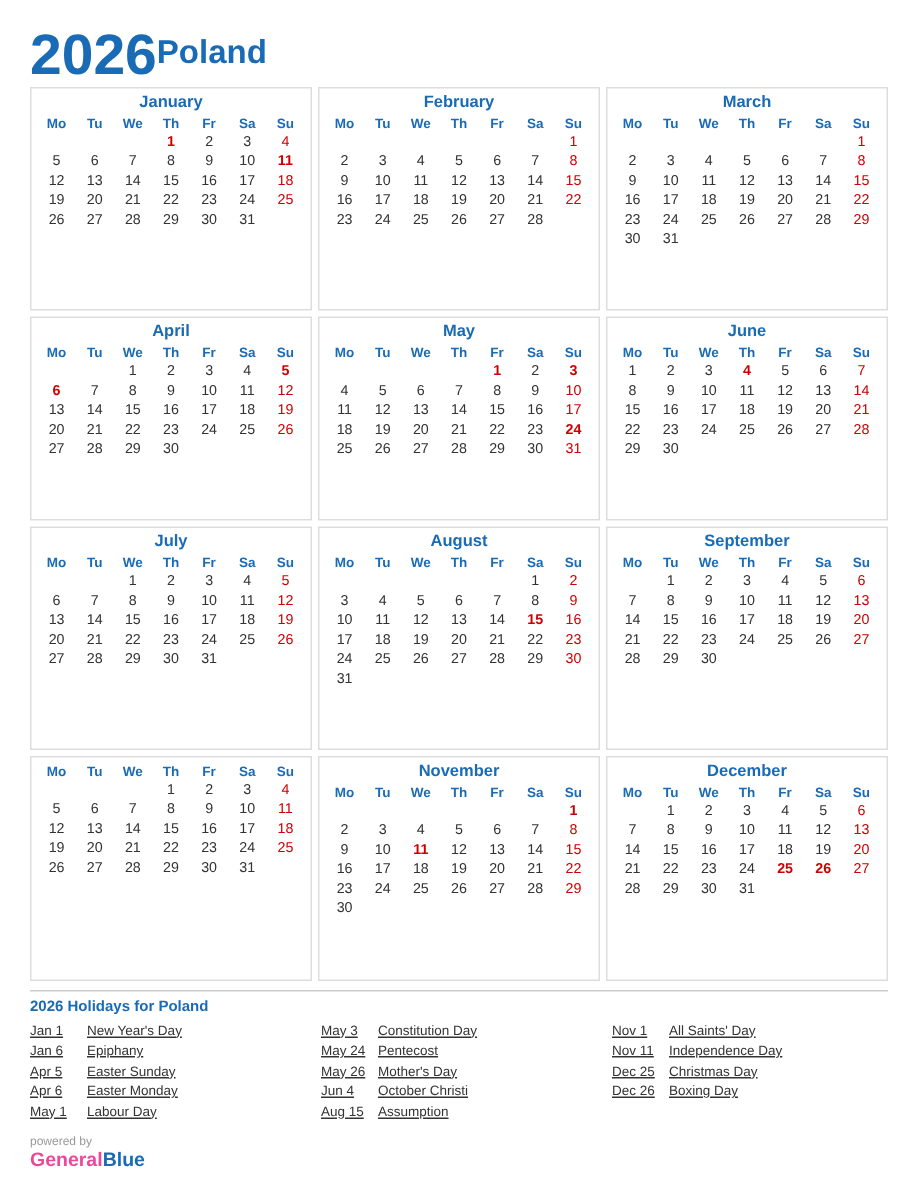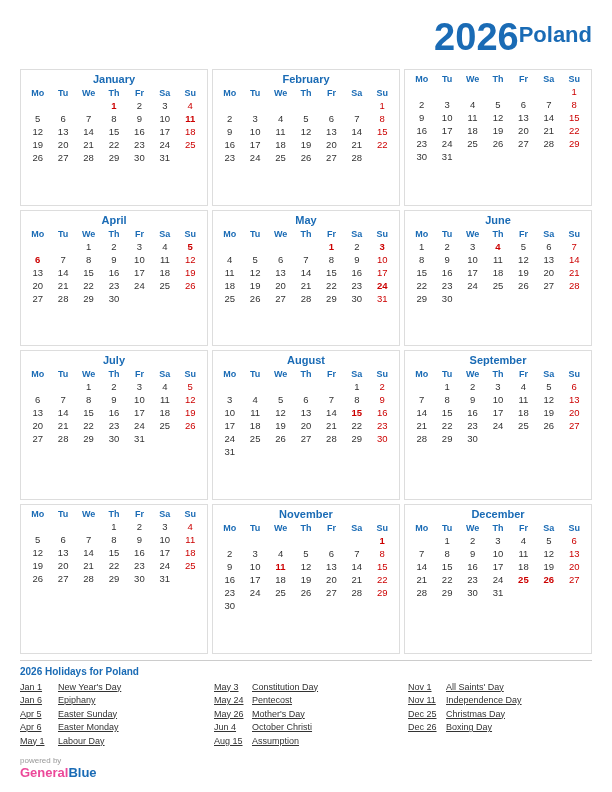--- a/index.html
+++ b/index.html
@@ -13,23 +13,23 @@
     }
     .page {
       width: 612px;
       min-height: 792px;
       padding: 18px 20px 12px 20px;
       display: flex;
       flex-direction: column;
     }
     .header {
       display: flex;
-      justify-content: flex-end;
+      justify-content: flex-start;
       align-items: flex-start;
-      margin-bottom: 13px;
+      margin-bottom: 2px;
     }
     .year {
       font-size: 38px;
       font-weight: bold;
       color: #1a6bb5;
       line-height: 1;
     }
     .country {
       font-size: 22px;
       font-weight: bold;
@@ -255,20 +255,21 @@
               <td>25</td>
               <td>26</td>
               <td>27</td>
               <td>28</td>
               <td style="visibility: hidden;"></td>
             </tr>
           </tbody>
         </table>
       </div>
       <div class="month-block">
+        <div class="month-title">March</div>
         <table class="cal-table">
           <thead>
             <tr>
               <th>Mo</th>
               <th>Tu</th>
               <th>We</th>
               <th>Th</th>
               <th>Fr</th>
               <th>Sa</th>
               <th>Su</th>

